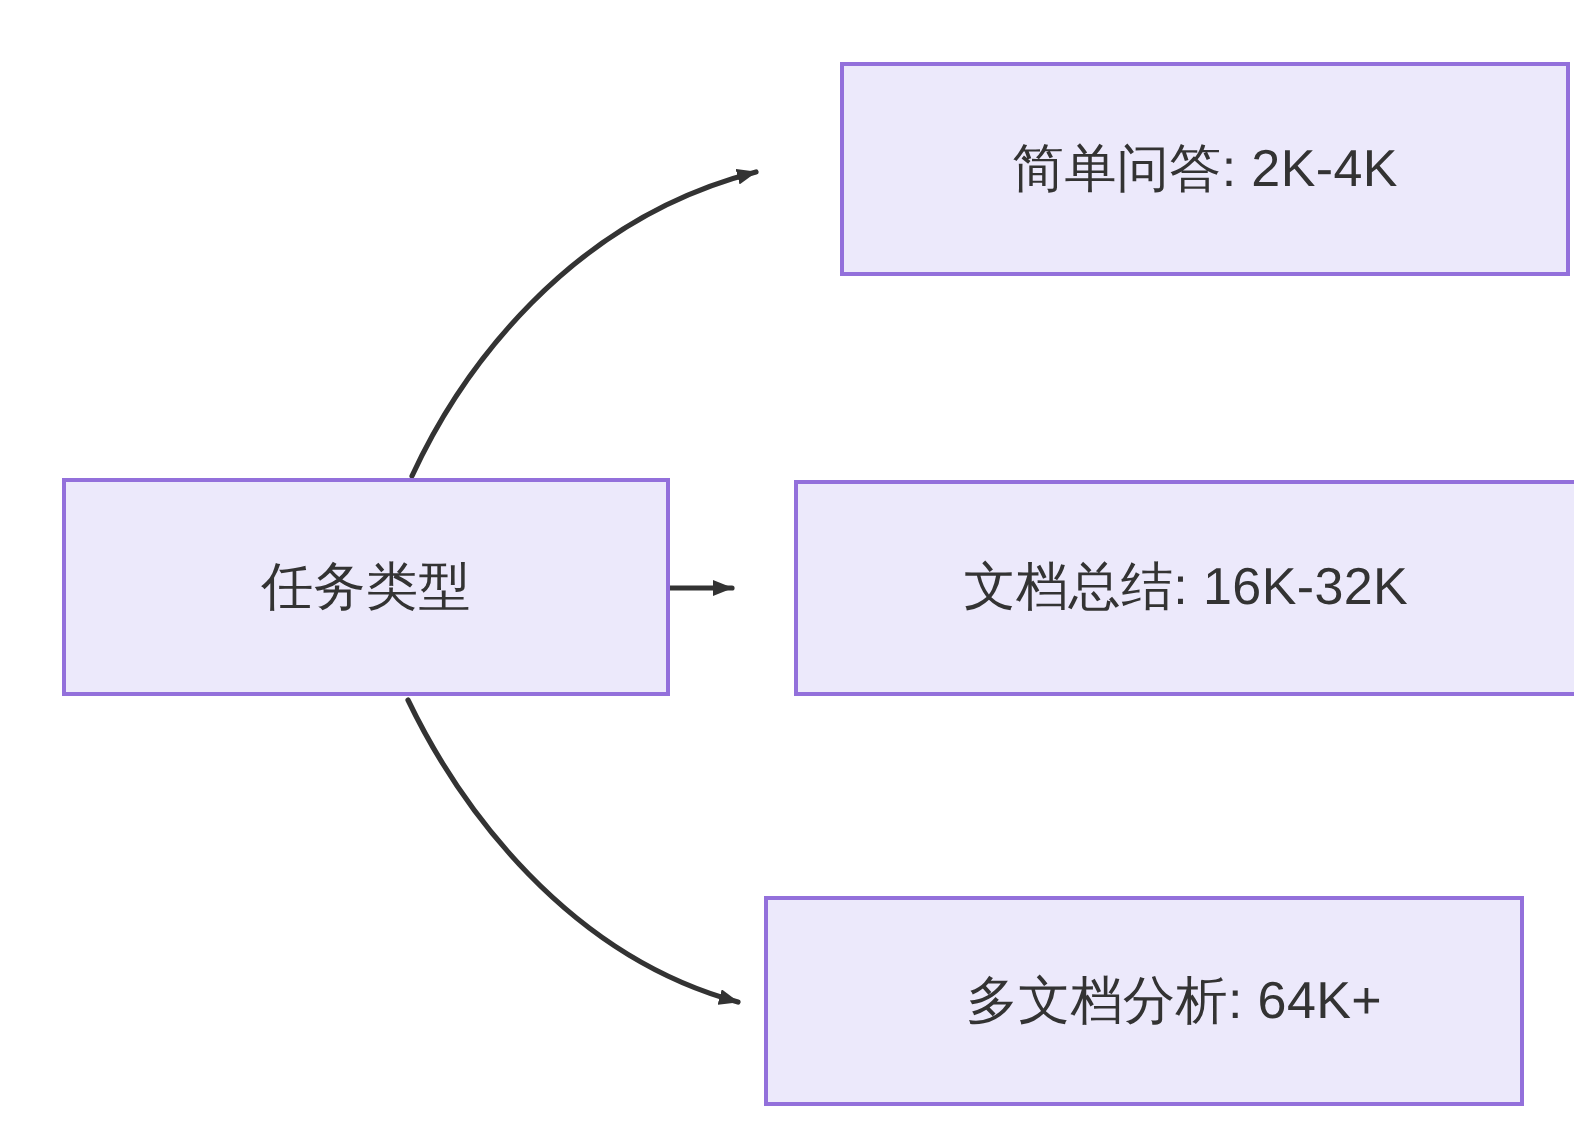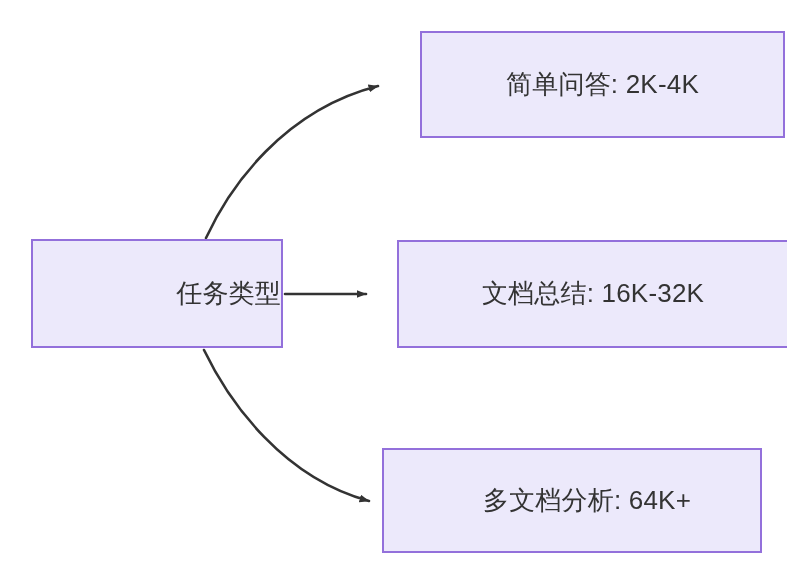--- a/index.html
+++ b/index.html
@@ -38,23 +38,22 @@
     color: #333333;
     font-size: 26px;
     line-height: 1.2;
     letter-spacing: 0.2px;
     white-space: nowrap;
     text-align: center;
   }
   #node-task-type {
     left: 31px;
     top: 239px;
-    width: 252px;
+    width: 304px;
     height: 109px;
-    justify-content: flex-end;
   }
   #node-simple-qa {
     left: 392px;
     top: 31px;
     width: 365px;
     height: 107px;
     margin-left: 28px;
   }
   #node-doc-summary {
     left: 397px;

